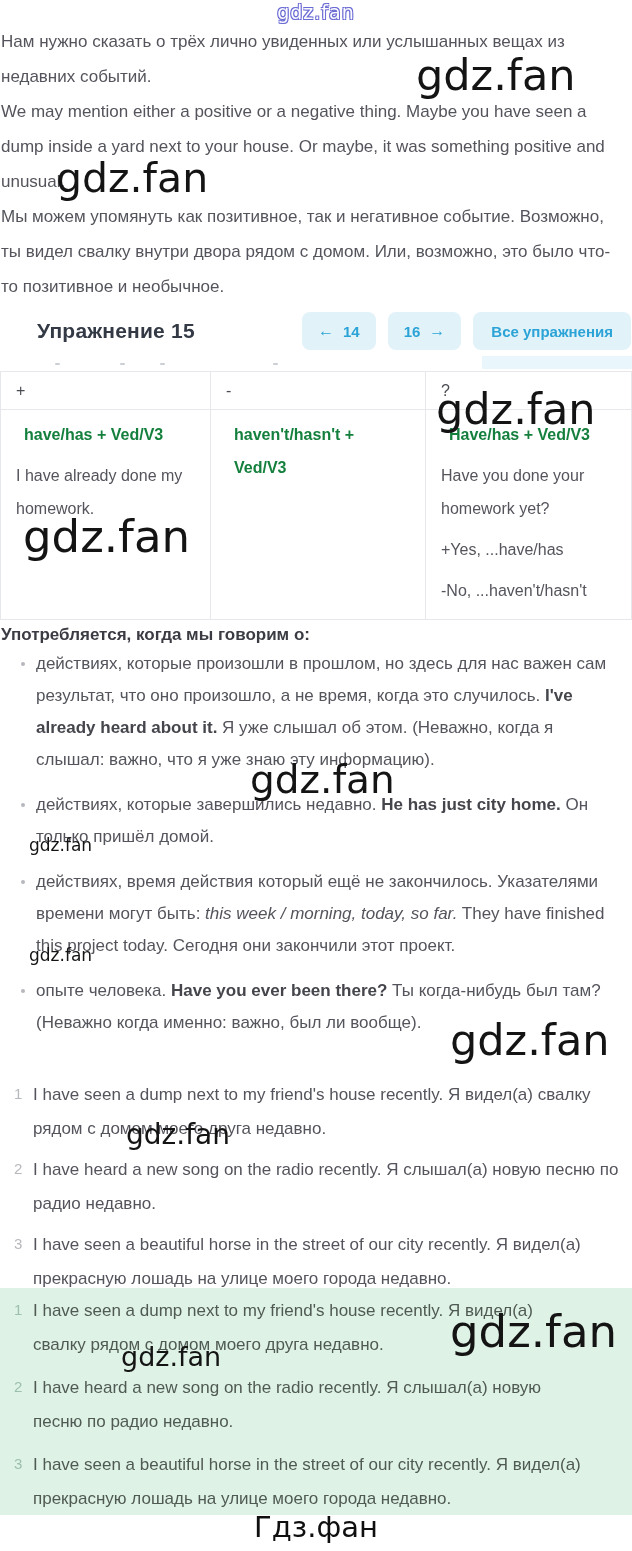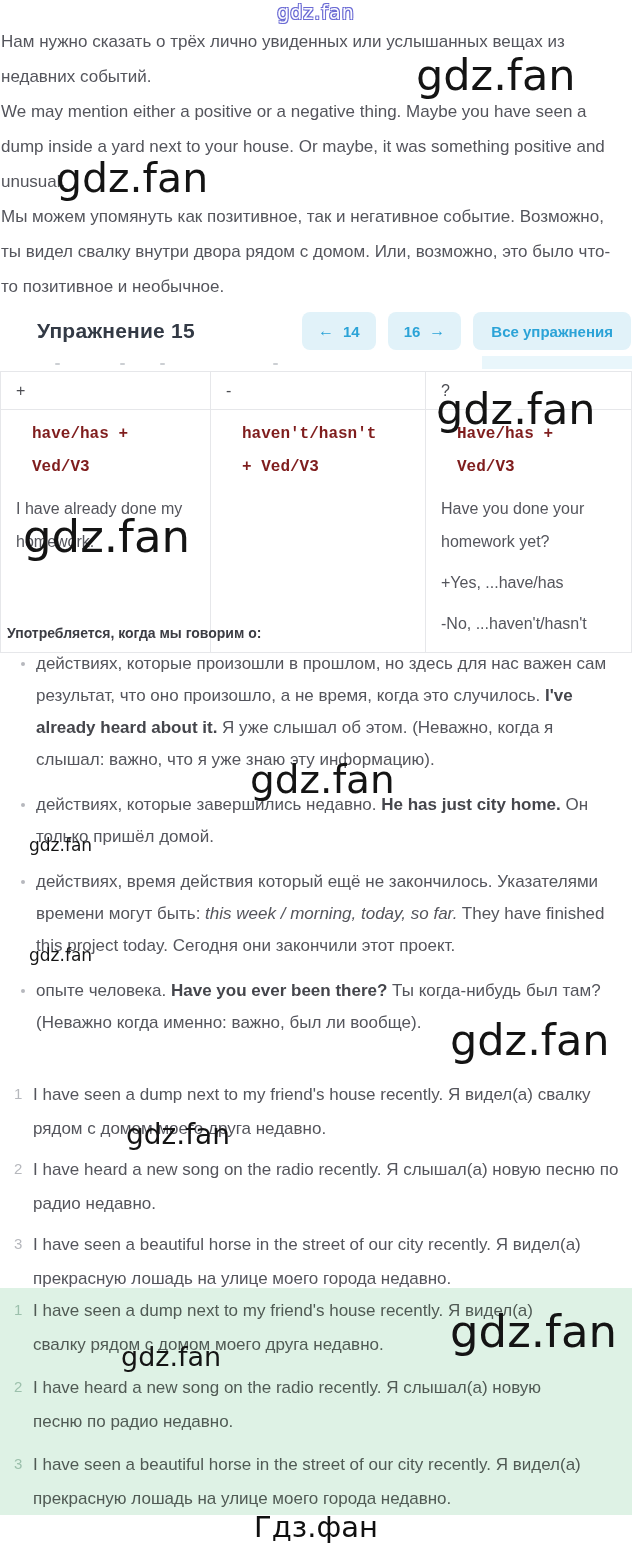--- a/index.html
+++ b/index.html
@@ -41,26 +41,26 @@
   .art1{left:55px;top:363px;}.art2{left:120px;top:363px;}.art3{left:160px;top:363px;}.art4{left:273px;top:363px;}
   .blue-strip{position:absolute;left:482px;top:356px;width:150px;height:13px;background:#e9f6fb;z-index:0;}
   
   .gtable{position:absolute;top:371px;left:0;width:630px;display:grid;
           grid-template-columns:210px 215px 205px;border:1px solid #e6e7ea;z-index:2;background:transparent;}
   .gcell{border-right:1px solid #e6e7ea;}
   .gcell:nth-child(3n){border-right:none;}
   .ghead{height:37px;display:flex;align-items:center;padding:0 15px;font-size:16px;color:#4b4c52;
          border-bottom:1px solid #e6e7ea;}
   .gbody{padding:8px 15px 12px;font-size:16px;line-height:33px;}
-  .formula{margin:0 16px 8px;font-weight:700;color:#7f1d1d;font-family:Liberation Mono, monospace;}
+  .formula{margin:0 8px 8px;font-weight:700;color:#15803d;}
   .example{margin:0;color:#54555c;}
   .example + .example{margin-top:8px;}
   .gcell .example{max-width:180px;}
   
-  .usage-h{position:absolute;top:625px;left:7px;font-size:14px;font-weight:700;color:#3b3c43;z-index:2;}
+  .usage-h{position:absolute;top:625px;left:1px;font-size:17px;font-weight:700;color:#3b3c43;z-index:2;}
   .bullets{position:absolute;top:648px;left:0;width:632px;z-index:2;}
   .bullet{position:relative;padding-left:36px;margin-bottom:13px;}
   .dot{position:absolute;left:21px;top:14px;width:4px;height:4px;border-radius:50%;background:#b6b8bd;}
   .bullet-text{display:block;width:585px;font-size:17px;line-height:32px;color:#54555c;}
   .seg-b{font-weight:700;color:#45464c;}
   .seg-i{font-style:italic;}
   
   .list{position:absolute;left:0;width:632px;z-index:2;}
   .list-white{top:1078px;}
   .list-item{position:relative;padding-left:33px;margin-bottom:7px;min-height:68px;}

